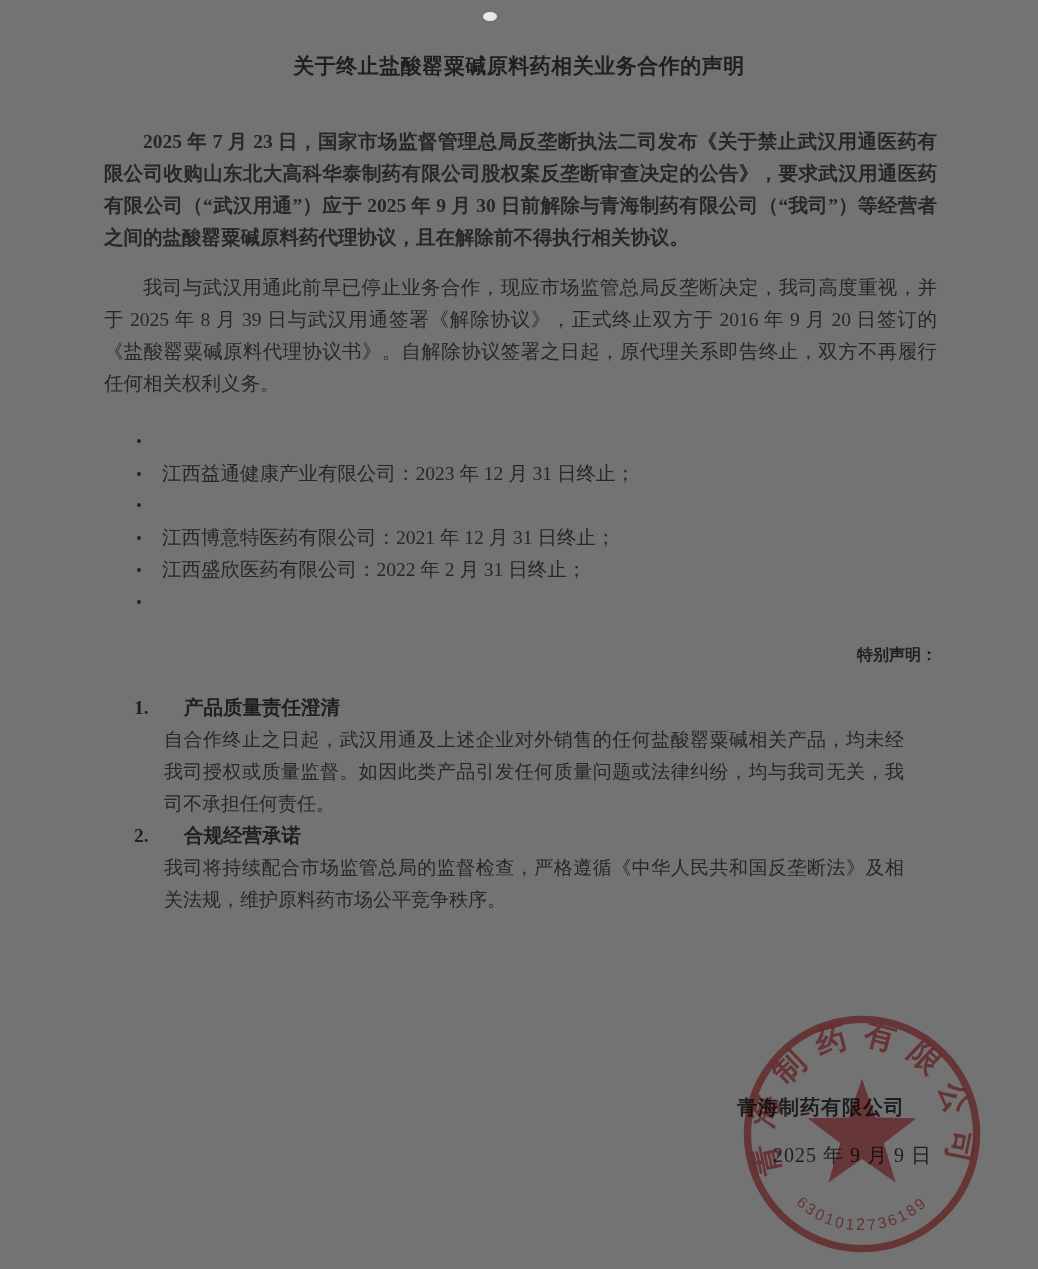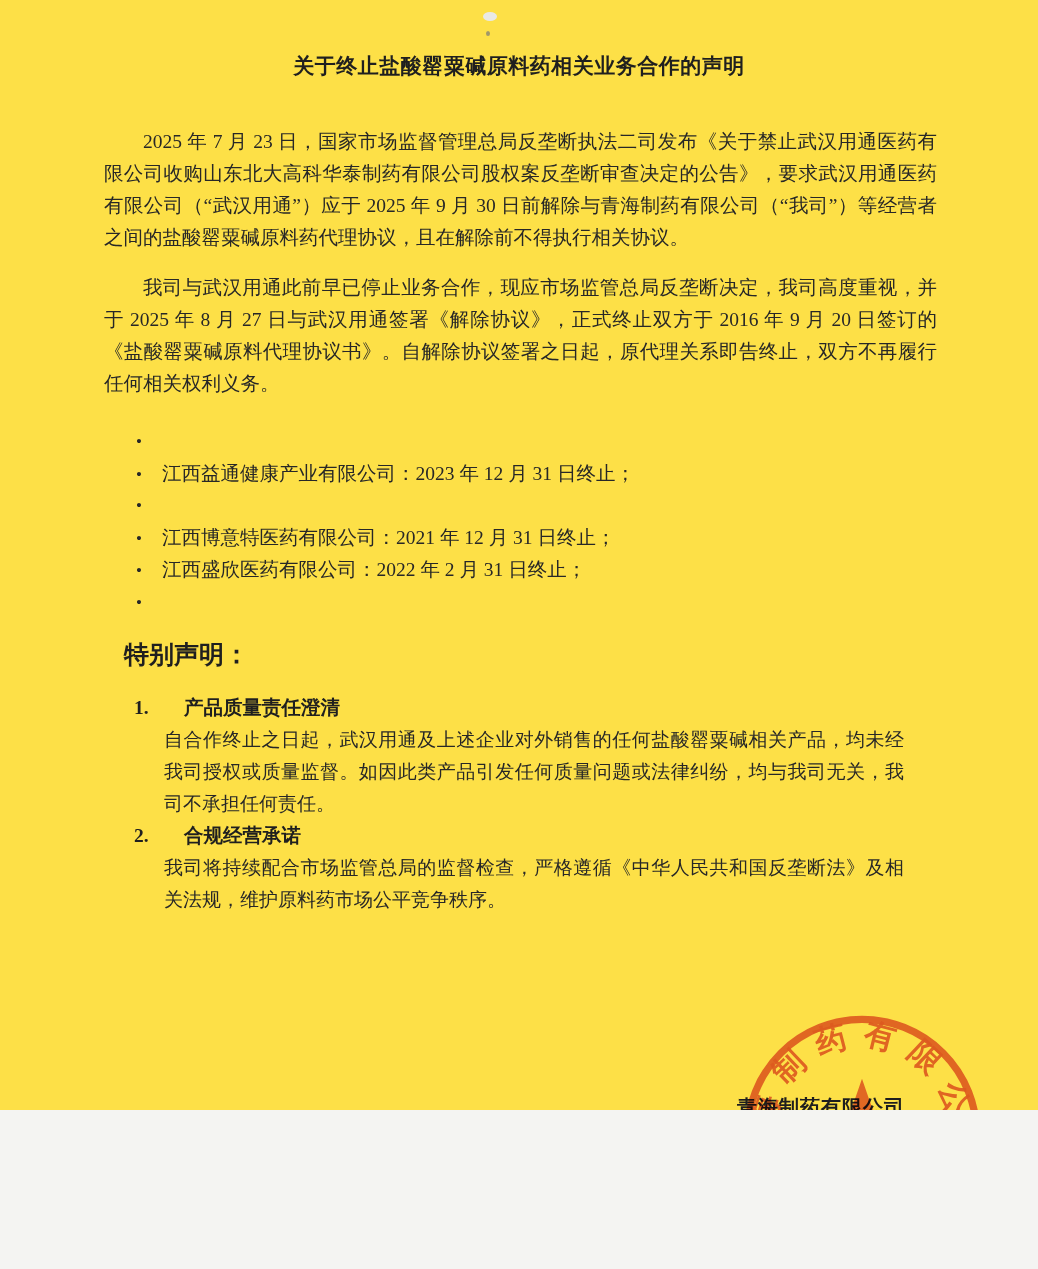--- a/index.html
+++ b/index.html
@@ -3,22 +3,22 @@
 <meta charset="utf-8">
 <style>
   html,body{margin:0;padding:0;}
   body{
     width:1038px;height:1269px;
     background:#f4f4f2;
     font-family:"Liberation Serif","DejaVu Serif",serif;
   }
   .page{
     position:relative;
-    width:1038px;height:1110px;
-    background:#fde047;
+    width:1038px;height:1269px;
+    background:#737373;
     color:#262626;
     overflow:hidden;
   }
   .doc-title{
     padding-top:52px;
     text-align:center;
     font-size:21px;
     font-weight:bold;
     letter-spacing:0.5px;
     color:#1f1f1f;
@@ -28,44 +28,45 @@
     width:833px;
   }
   .para{
     margin:0;
     font-size:19.5px;
     line-height:32px;
     text-align:justify;
     text-indent:2em;
     color:#272727;
   }
-  .para.p1{margin-top:46px;}
+  .para.p1{margin-top:46px;font-weight:bold;}
   .para.p2{margin-top:18px;}
   .para.p3{margin-top:19px;}
   .bullet-list{margin-top:26px;}
   .bullet-item{
     display:flex;
     align-items:baseline;
     line-height:31.5px;
     font-size:19.5px;
     color:#272727;
   }
   .bullet{
     width:26px;
     margin-left:32px;
     flex:0 0 auto;
     font-size:17px;
   }
   .special-heading{
     margin-top:21px;
     margin-left:20px;
-    font-size:25px;
+    font-size:16px;
     font-weight:bold;
     line-height:32px;
     color:#1f1f1f;
+    text-align:right;
   }
   .stmt-heading{
     display:flex;
     align-items:baseline;
     font-size:19.5px;
     font-weight:bold;
     line-height:32px;
     color:#1f1f1f;
   }
   .stmt-heading.first{margin-top:21px;}
@@ -127,21 +128,21 @@
 
   <div class="scan-smudge"></div>
   <div class="scan-speck"></div>
 
   <div class="doc-title">关于终止盐酸罂粟碱原料药相关业务合作的声明</div>
 
   <div class="content">
 
     <p class="para p1">2025 年 7 月 23 日，国家市场监督管理总局反垄断执法二司发布《关于禁止武汉用通医药有限公司收购山东北大高科华泰制药有限公司股权案反垄断审查决定的公告》，要求武汉用通医药有限公司（“武汉用通”）应于 2025 年 9 月 30 日前解除与青海制药有限公司（“我司”）等经营者之间的盐酸罂粟碱原料药代理协议，且在解除前不得执行相关协议。</p>
 
-    <p class="para p2">我司与武汉用通此前早已停止业务合作，现应市场监管总局反垄断决定，我司高度重视，并于 2025 年 8 月 27 日与武汉用通签署《解除协议》，正式终止双方于 2016 年 9 月 20 日签订的《盐酸罂粟碱原料代理协议书》。自解除协议签署之日起，原代理关系即告终止，双方不再履行任何相关权利义务。</p>
+    <p class="para p2">我司与武汉用通此前早已停止业务合作，现应市场监管总局反垄断决定，我司高度重视，并于 2025 年 8 月 39 日与武汉用通签署《解除协议》，正式终止双方于 2016 年 9 月 20 日签订的《盐酸罂粟碱原料代理协议书》。自解除协议签署之日起，原代理关系即告终止，双方不再履行任何相关权利义务。</p>
 
 
     <div class="bullet-list">
       <div class="bullet-item">
         <span class="bullet">•</span>
       </div>
       <div class="bullet-item">
         <span class="bullet">•</span>
         <span>江西益通健康产业有限公司：2023 年 12 月 31 日终止；</span>
       </div>

